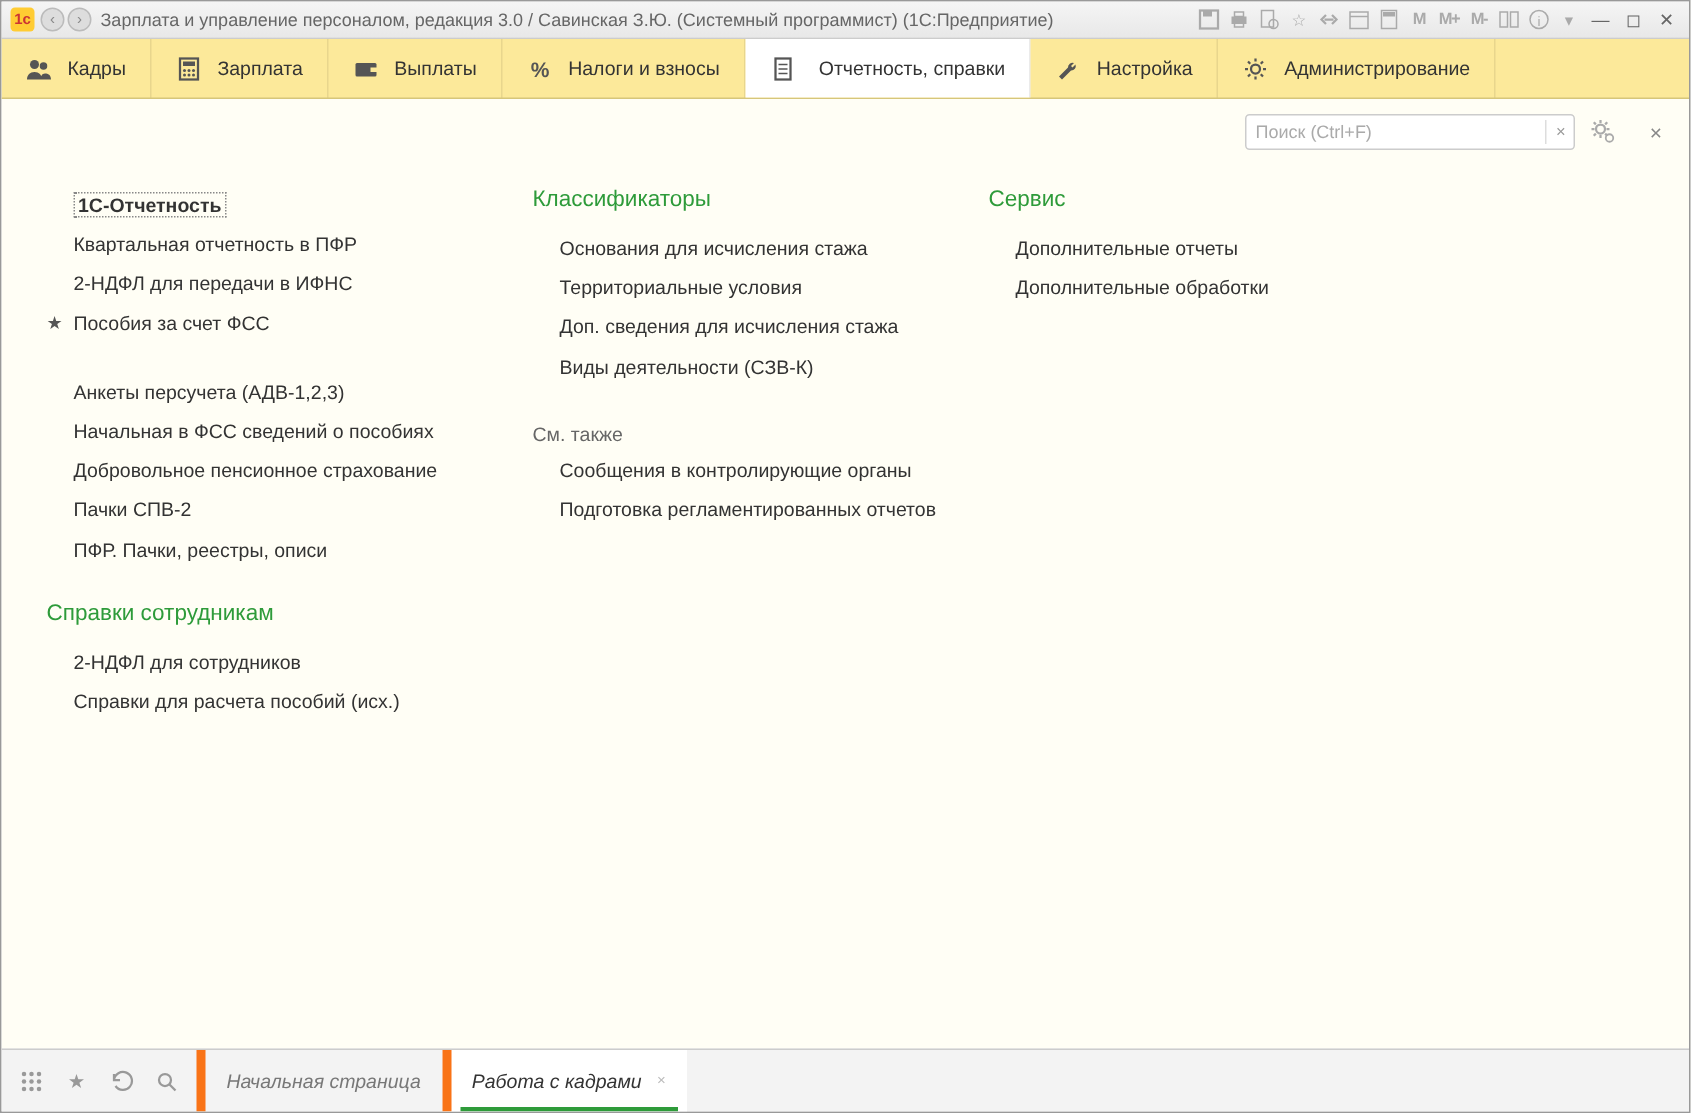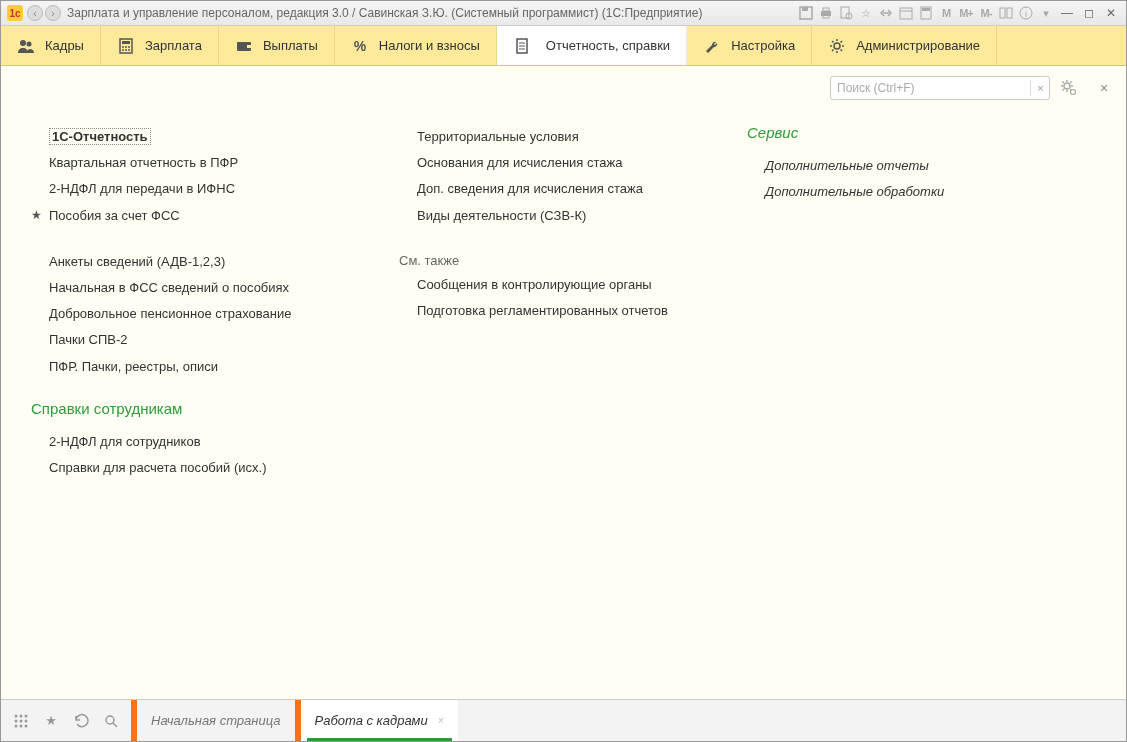--- a/index.html
+++ b/index.html
@@ -26,25 +26,25 @@
     
     .content-wrap { flex: 1; background: #fffef5; display: flex; flex-direction: column; overflow: hidden; }
     .content-top { display: flex; justify-content: flex-end; align-items: center; padding: 10px 14px 0 14px; gap: 8px; }
     .search-box { position: relative; display: flex; align-items: center; }
     .search-input { width: 220px; height: 24px; border: 1px solid #ccc; border-radius: 3px; padding: 0 22px 0 6px; font-size: 12px; background: #fff; color: #1d4ed8; }
     .search-input::placeholder { color: #aaa; }
     .search-clear { position: absolute; right: 4px; width: 16px; height: 16px; display: flex; align-items: center; justify-content: center; color: #999; cursor: pointer; font-size: 11px; border-left: 1px solid #ddd; padding-left: 4px; }
     .gear-btn { width: 22px; height: 22px; display: flex; align-items: center; justify-content: center; color: #aaa; cursor: pointer; }
     .close-panel { width: 16px; height: 16px; display: flex; align-items: center; justify-content: center; color: #888; cursor: pointer; font-size: 14px; margin-left: 8px; }
     
-    .columns { display: flex; padding: 24px 30px; gap: 68px; flex: 1; }
+    .columns { display: flex; padding: 24px 30px; gap: 24px; flex: 1; }
     .col { display: flex; flex-direction: column; }
     .col1 { width: 300px; }
     .col2 { width: 280px; }
-    .col3 { width: 250px; font-style: italic; }
+    .col3 { width: 250px; }
     
     .section-header { color: #2e9b3a; font-size: 15px; margin-bottom: 12px; cursor: default; }
     .item { color: #333; padding: 4px 0 4px 18px; cursor: pointer; line-height: 1.4; position: relative; }
     .item.bold { font-weight: normal; }
     .item.selected { font-weight: bold; }
     .item.selected span { border: 1px dotted #888; padding: 0 2px; }
     .item.star::before { content: "★"; position: absolute; left: 0; color: #555; font-size: 12px; }
     .subheader { color: #666; padding: 4px 0; margin-top: 20px; cursor: default; }
     .spacer { height: 20px; }
     
@@ -217,34 +217,35 @@
   </div>
 
   <div class="columns">
 
     <div class="col col1">
       <div class="item selected"><span>1С-Отчетность</span></div>
       <div class="item bold">Квартальная отчетность в ПФР</div>
       <div class="item bold">2-НДФЛ для передачи в ИФНС</div>
       <div class="item bold star">Пособия за счет ФСС</div>
       <div class="spacer"></div>
-      <div class="item">Анкеты сведений (АДВ-1,2,3)</div>
+      <div class="item">Анкеты персучета (АДВ-1,2,3)</div>
       <div class="item">Начальная в ФСС сведений о пособиях</div>
       <div class="item">Добровольное пенсионное страхование</div>
       <div class="item">Пачки СПВ-2</div>
       <div class="item">ПФР. Пачки, реестры, описи</div>
       <div class="spacer"></div>
       <div class="section-header" style="margin-left:0">Справки сотрудникам</div>
       <div class="item">2-НДФЛ для сотрудников</div>
       <div class="item">Справки для расчета пособий (исх.)</div>
     </div>
 
     <div class="col col2">
+      <div class="section-header">Классификаторы</div>
+      <div class="item">Основания для исчисления стажа</div>
       <div class="item">Территориальные условия</div>
-      <div class="item">Основания для исчисления стажа</div>
       <div class="item">Доп. сведения для исчисления стажа</div>
       <div class="item">Виды деятельности (СЗВ-К)</div>
       <div class="subheader">См. также</div>
       <div class="item">Сообщения в контролирующие органы</div>
       <div class="item">Подготовка регламентированных отчетов</div>
     </div>
 
     <div class="col col3">
       <div class="section-header">Сервис</div>
       <div class="item">Дополнительные отчеты</div>

